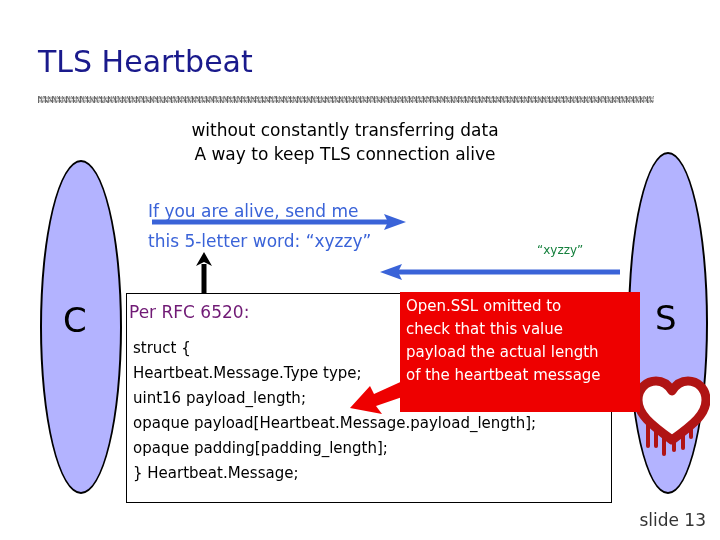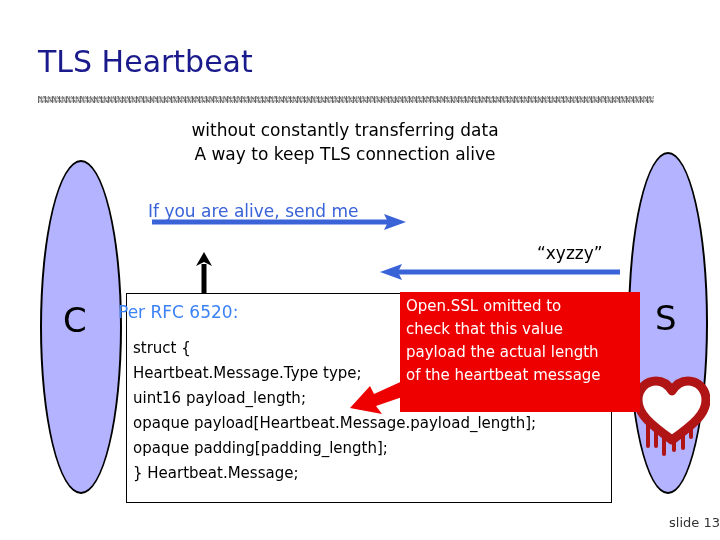--- a/index.html
+++ b/index.html
@@ -110,22 +110,22 @@
     font-size: 17px;
     line-height: 30px;
     color: #3a63d8;
   }
 
   
   #reply-label {
     position: absolute;
     left: 537px;
     top: 243px;
-    font-size: 17px;
-    color: #000000;
+    font-size: 12px;
+    color: #15803d;
     white-space: nowrap;
   }
 
   
   .arrow-svg { position: absolute; }
   #arrow-request  { left: 152px; top: 212px;  width: 254px; height: 20px; }
   #arrow-reply    { left: 380px; top: 262px;  width: 240px; height: 20px; }
   #arrow-up-black { left: 193px; top: 252px;  width: 22px;  height: 48px; }
   #arrow-red-note { left: 330px; top: 362px;  width: 110px; height: 52px; }
 
@@ -135,24 +135,24 @@
     left: 126px;
     top: 293px;
     width: 486px;
     height: 210px;
     border: 1px solid #000000;
     background: #ffffff;
     box-sizing: border-box;
   }
   #code-heading {
     position: absolute;
-    left: 118px;
+    left: 129px;
     top: 302px;
     font-size: 17px;
-    color: #3b82f6;
+    color: #701a75;
     white-space: nowrap;
   }
   #code-lines {
     position: absolute;
     left: 133px;
     top: 336px;
     width: 476px;
     font-size: 15px;
     line-height: 25px;
     color: #000000;
@@ -171,23 +171,23 @@
     font-size: 15px;
     line-height: 23px;
     padding: 3px 0 4px 6px;
     box-sizing: border-box;
   }
   #red-callout div { white-space: nowrap; }
 
   
   #slide-number {
     position: absolute;
-    right: 0;
+    right: 14px;
     bottom: 10px;
-    font-size: 13px;
+    font-size: 17px;
     color: #333333;
   }
 </style>
 </head>
 <body>
 
 <div id="slide">
 
   <div id="slide-title">TLS Heartbeat</div>
   <div id="title-divider"></div>
@@ -210,20 +210,21 @@
     <path d="M38 66 C 16 50, 4 40, 4 26 C 4 14, 13 7, 22 7 C 30 7, 35 12, 38 17 C 41 12, 46 7, 54 7 C 63 7, 72 14, 72 26 C 72 40, 60 50, 38 66 Z" fill="#ffffff" stroke="#b01414" stroke-width="9" stroke-linejoin="round"></path>
   </svg>
 
   <div id="intro-text">
     <div>without constantly transferring data</div>
     <div>A way to keep TLS connection alive</div>
   </div>
 
   <div id="request-text">
     <div>If you are alive, send me</div>
+    <div>this 5-letter word: “xyzzy”</div>
   </div>
 
   <div id="reply-label">“xyzzy”</div>
 
   <svg class="arrow-svg" id="arrow-request" viewBox="0 0 254 20">
     <line x1="0" y1="10" x2="240" y2="10" stroke="#3a63d8" stroke-width="5"></line>
     <polygon points="254,10 232,2 236,10 232,18" fill="#3a63d8"></polygon>
   </svg>
 
   <svg class="arrow-svg" id="arrow-reply" viewBox="0 0 240 20">

